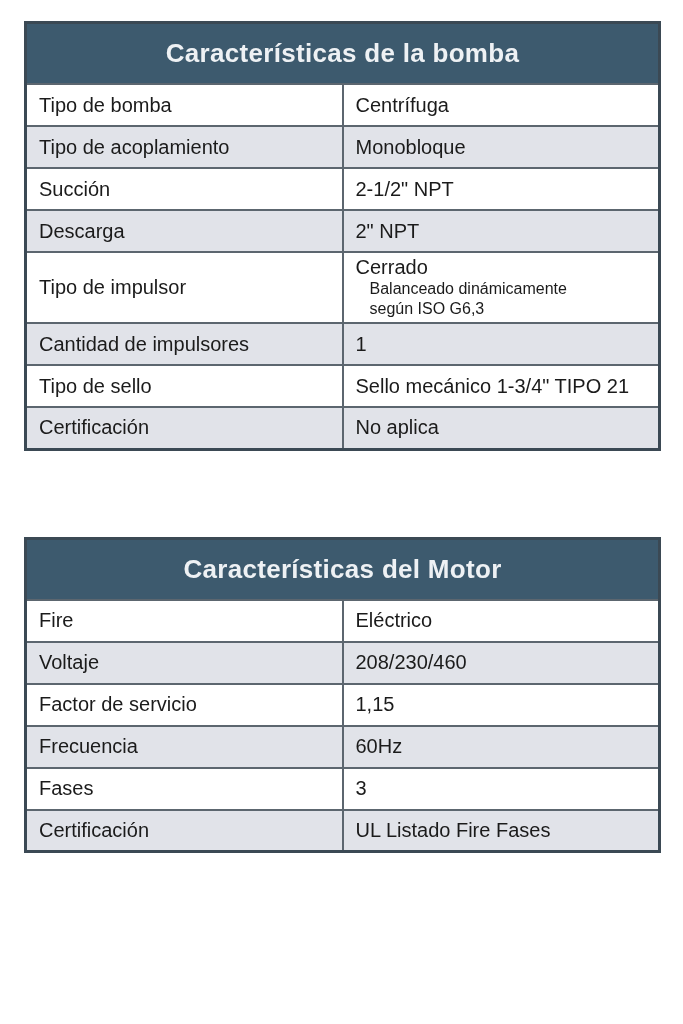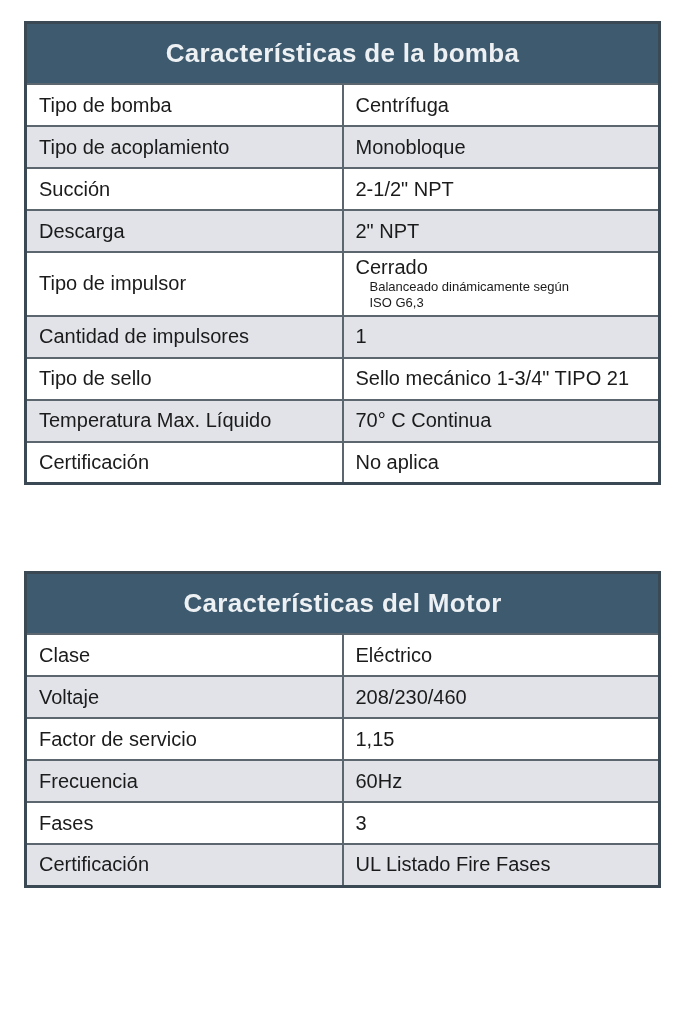--- a/index.html
+++ b/index.html
@@ -62,21 +62,21 @@
     background: var(--row-bg);
   }
   tbody tr:nth-child(even) {
     background: var(--row-alt-bg);
   }
   tbody tr.tall td {
     height: 55px;
   }
   .note {
     display: inline-block;
-    font-size: 13px;
+    font-size: 16px;
     line-height: 1.25;
     width: 218px;
     margin-left: 14px;
     vertical-align: middle;
   }
 </style>
 </head>
 <body>
 
 <div class="page">
@@ -110,39 +110,35 @@
         </tr>
         <tr>
           <td class="cell label-cell">Cantidad de impulsores</td>
           <td class="cell value-cell"><span>1</span></td>
         </tr>
         <tr>
           <td class="cell label-cell">Tipo de sello</td>
           <td class="cell value-cell"><span>Sello mecánico 1-3/4" TIPO 21</span></td>
         </tr>
         <tr>
-          <td class="cell label-cell">Temperatura Max. Líquido</td>
-          <td class="cell value-cell"><span>70° C Continua</span></td>
-        </tr>
-        <tr>
           <td class="cell label-cell">Certificación</td>
           <td class="cell value-cell"><span>No aplica</span></td>
         </tr>
       </tbody>
   </table>
 
   <table class="spec-table">
     <thead>
       <tr>
         <th class="title-cell" colspan="2">Características del Motor</th>
       </tr>
     </thead>
     <tbody>
         <tr>
-          <td class="cell label-cell">Clase</td>
+          <td class="cell label-cell">Fire</td>
           <td class="cell value-cell"><span>Eléctrico</span></td>
         </tr>
         <tr>
           <td class="cell label-cell">Voltaje</td>
           <td class="cell value-cell"><span>208/230/460</span></td>
         </tr>
         <tr>
           <td class="cell label-cell">Factor de servicio</td>
           <td class="cell value-cell"><span>1,15</span></td>
         </tr>

